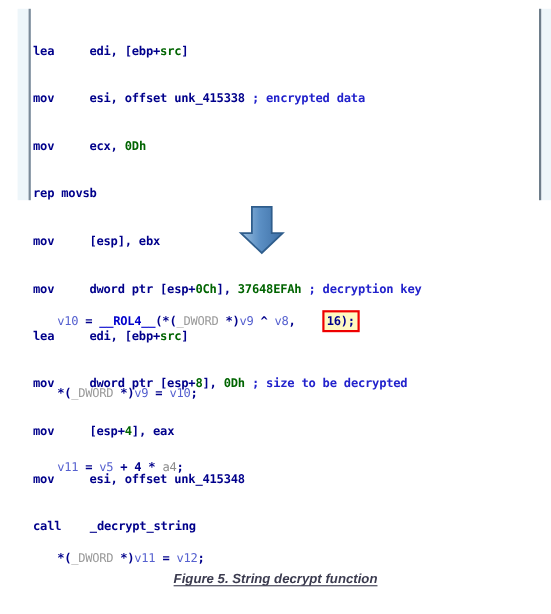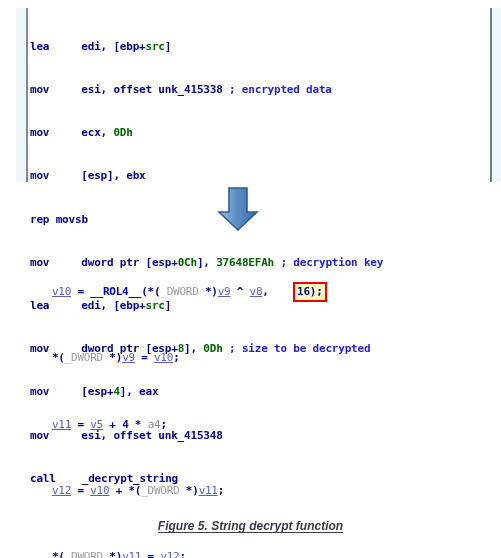--- a/index.html
+++ b/index.html
@@ -88,21 +88,21 @@
   #code-lines {
     position: absolute;
     left: 0; top: 0;
     font-family: "DejaVu Sans Mono", monospace;
     font-size: 11px;
     line-height: 16.6px;
     white-space: pre;
     letter-spacing: -0.25px;
   }
   .code-row { height: 16.6px; }
-  .v     { color: #5560cf; text-decoration: underline; }   
+  .v     { color: #5560cf; }   
   .ty    { color: #9a9a9a; }                      
   .punct { color: #00008b; font-weight: bold; }   
   .fn    { color: #0000cd; font-weight: bold; }
   .lit   { color: #00008b; font-weight: bold; }
 
   .hl {
     position: relative;
     display: inline-block;
     padding: 0px 2px;
     box-shadow: 0 0 0 2px #ee0000;
@@ -136,22 +136,22 @@
       <div class="rule"></div>
     </div>
   <div class="edge-right">
       <div class="rule"></div>
     </div>
 
   <div id="asm-lines">
     <div class="asm-row"><span class="mn">lea</span><span class="gap" style="width:32px"></span><span class="op">edi, [ebp+</span><span class="sym">src</span><span class="op">]</span></div>
     <div class="asm-row"><span class="mn">mov</span><span class="gap" style="width:32px"></span><span class="op">esi, offset unk_415338 </span><span class="cmt">; encrypted data</span></div>
     <div class="asm-row"><span class="mn">mov</span><span class="gap" style="width:32px"></span><span class="op">ecx, </span><span class="num">0Dh</span></div>
+    <div class="asm-row"><span class="mn">rep movsb</span></div>
     <div class="asm-row"><span class="mn">mov</span><span class="gap" style="width:32px"></span><span class="op">[esp], ebx</span></div>
-    <div class="asm-row"><span class="mn">rep movsb</span></div>
     <div class="asm-row"><span class="mn">mov</span><span class="gap" style="width:32px"></span><span class="op">dword ptr [esp+</span><span class="num">0Ch</span><span class="op">], </span><span class="num">37648EFAh</span><span class="op"> </span><span class="cmt">; decryption key</span></div>
     <div class="asm-row"><span class="mn">lea</span><span class="gap" style="width:32px"></span><span class="op">edi, [ebp+</span><span class="sym">src</span><span class="op">]</span></div>
     <div class="asm-row"><span class="mn">mov</span><span class="gap" style="width:32px"></span><span class="op">dword ptr [esp+</span><span class="num">8</span><span class="op">], </span><span class="num">0Dh</span><span class="op"> </span><span class="cmt">; size to be decrypted</span></div>
     <div class="asm-row"><span class="mn">mov</span><span class="gap" style="width:32px"></span><span class="op">[esp+</span><span class="num">4</span><span class="op">], eax</span></div>
     <div class="asm-row"><span class="mn">mov</span><span class="gap" style="width:32px"></span><span class="op">esi, offset unk_415348</span></div>
     <div class="asm-row"><span class="mn">call</span><span class="gap" style="width:26px"></span><span class="op">_decrypt_string</span></div>
   </div>
 </div>
 
 <div id="arrow-wrap">
@@ -169,21 +169,20 @@
 
 <div id="code-panel">
   <div id="code-lines">
 
     <div class="code-row"><span class="v">v10</span><span class="punct"> = </span><span class="fn">__ROL4__</span><span class="punct">(*(</span><span class="ty">_DWORD</span><span class="punct"> *)</span><span class="v">v9</span><span class="punct"> ^ </span><span class="v">v8</span><span class="punct">, </span><span class="hl"><span class="lit">16);</span></span></div>
 
     <div class="code-row"><span class="punct">*(</span><span class="ty">_DWORD</span><span class="punct"> *)</span><span class="v">v9</span><span class="punct"> = </span><span class="v">v10</span><span class="punct">;</span></div>
 
     <div class="code-row"><span class="v">v11</span><span class="punct"> = </span><span class="v">v5</span><span class="punct"> + </span><span class="lit">4</span><span class="punct"> * </span><span class="ty" style="color:#8a8a8a">a4</span><span class="punct">;</span></div>
 
-    <div class="code-row"><span class="v">v12</span><span class="punct"> = </span><span class="v">v10</span><span class="punct"> + *(</span><span class="ty">_DWORD</span><span class="punct"> *)</span><span class="v">v11</span><span class="punct">;</span></div>
 
     <div class="code-row"><span class="punct">*(</span><span class="ty">_DWORD</span><span class="punct"> *)</span><span class="v">v11</span><span class="punct"> = </span><span class="v">v12</span><span class="punct">;</span></div>
 
     
 
     
 
     
 
     

